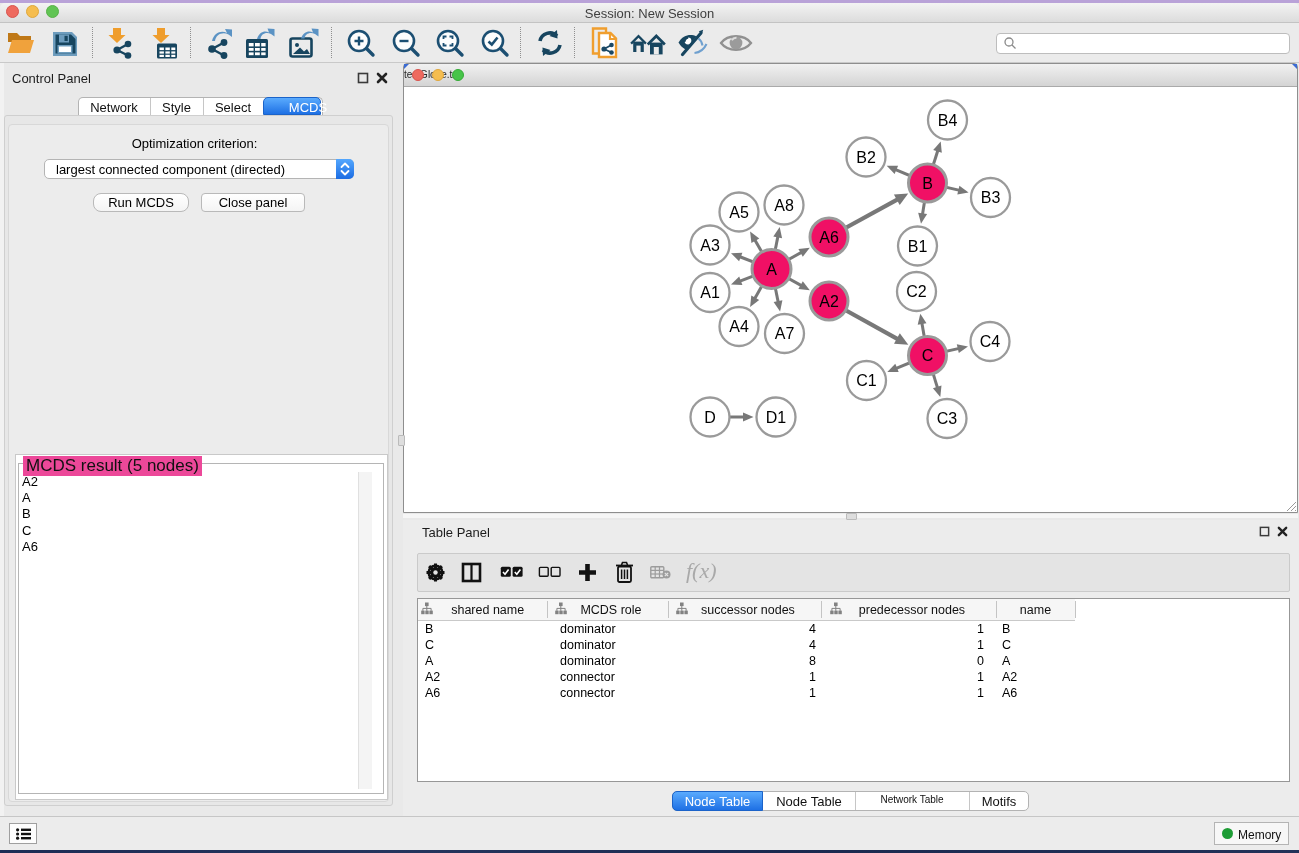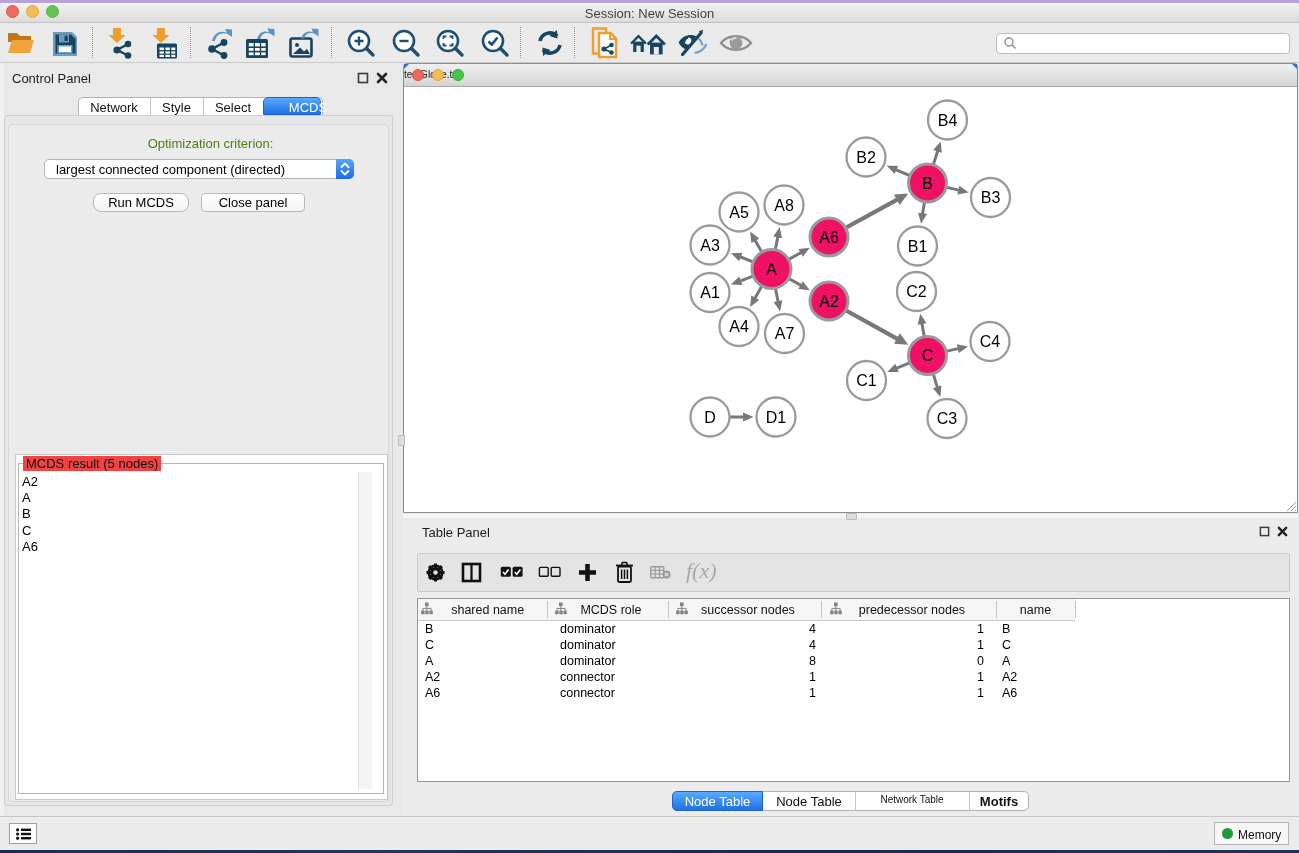--- a/index.html
+++ b/index.html
@@ -183,36 +183,36 @@
 <div class="abs" style="left:203px;top:98px;width:0;height:17px;border-left:1px solid #c6c6c6;"></div>
 <div class="abs" style="left:263px;top:97px;width:58px;height:18px;background:linear-gradient(#5aabfe,#1e70e4);border:1px solid #1b63c9;border-radius:5px 5px 0 0;box-sizing:border-box;"></div>
 <div class="abs" style="left:78px;top:100px;width:72px;height:14px;text-align:center;font-size:13px;color:#111;">Network</div>
 <div class="abs" style="left:150px;top:100px;width:53px;height:14px;text-align:center;font-size:13px;color:#111;">Style</div>
 <div class="abs" style="left:203px;top:100px;width:60px;height:14px;text-align:center;font-size:13px;color:#111;">Select</div>
 <div class="abs" style="left:279px;top:100px;width:58px;height:14px;text-align:center;font-size:13px;color:#fff;">MCDS</div>
 
 <div class="abs" style="left:4px;top:115px;width:389px;height:691px;background:#e7e7e7;border:1px solid #cfcfcf;border-radius:3px;box-sizing:border-box;"></div>
 <div class="abs" style="left:8px;top:124px;width:381px;height:678px;background:#ececec;border:1px solid #d8d8d8;border-radius:4px;box-sizing:border-box;"></div>
 
-<div class="abs" style="left:20px;top:136px;width:381px;height:14px;text-align:center;font-size:13px;color:#4d7c0f;">Optimization criterion:</div>
+<div class="abs" style="left:4px;top:136px;width:381px;height:14px;text-align:center;font-size:13px;color:#000000;">Optimization criterion:</div>
 
 <div class="abs" style="left:44px;top:159px;width:310px;height:20px;background:#fff;border:1px solid #b4b4b4;border-radius:5px;box-sizing:border-box;"></div>
 <div class="abs" style="left:336px;top:159px;width:18px;height:20px;background:linear-gradient(#54a7fe,#1b6ce3);border-radius:0 5px 5px 0;box-sizing:border-box;"></div>
 <svg class="abs" style="left:338px;top:161px;" width="14" height="16" viewBox="0 0 14 16">
   <path d="M3.5 6 L7 2.5 L10.5 6" fill="none" stroke="#fff" stroke-width="1.8" stroke-linecap="round" stroke-linejoin="round"></path>
   <path d="M3.5 10 L7 13.5 L10.5 10" fill="none" stroke="#fff" stroke-width="1.8" stroke-linecap="round" stroke-linejoin="round"></path>
 </svg>
 <div class="abs" style="left:56px;top:162px;font-size:13px;color:#000;">largest connected component (directed)</div>
 
 <div class="abs" style="left:93px;top:193px;width:96px;height:19px;background:linear-gradient(#ffffff,#f4f4f4);border:1px solid #b9b9b9;border-radius:8px;box-sizing:border-box;text-align:center;font-size:13px;color:#000;line-height:17px;">Run MCDS</div>
 <div class="abs" style="left:201px;top:193px;width:104px;height:19px;background:linear-gradient(#ffffff,#f4f4f4);border:1px solid #b9b9b9;border-radius:4px;box-sizing:border-box;text-align:center;font-size:13px;color:#000;line-height:17px;">Close panel</div>
 
 <div class="abs" style="left:15px;top:454px;width:371px;height:344px;background:#fff;border:1px solid #c9c9c9;"></div>
 <div class="abs" style="left:18px;top:463px;width:364px;height:329px;border:1px solid #b5b5b5;"></div>
-<div class="abs" style="left:23px;top:456px;padding:0 3px;background:#ef4444;font-size:13px;color:#111;">MCDS result (5 nodes)</div>
+<div class="abs" style="left:23px;top:456px;padding:0 3px;background:#ec4899;font-size:17px;color:#111;">MCDS result (5 nodes)</div>
 <div class="abs" style="left:358px;top:472px;width:13px;height:317px;background:#f4f4f4;border-left:1px solid #e0e0e0;"></div>
 <div class="abs" style="left:22px;top:474px;font-size:13px;color:#000;line-height:16.2px;">A2<br>A<br>B<br>C<br>A6</div>
 
 <div class="abs" style="left:0;top:816px;width:1299px;height:33px;background:#ececec;border-top:1px solid #c6c6c6;"></div>
 <div class="abs" style="left:9px;top:823px;width:28px;height:21px;background:#fdfdfd;border:1px solid #9f9f9f;box-sizing:border-box;"></div>
 <svg class="abs" style="left:16px;top:828px;" width="15" height="12" viewBox="0 0 15 12">
   <circle cx="1.6" cy="1.8" r="1.6" fill="#111"></circle>
     <rect x="5" y="0.6" width="10" height="2.4" fill="#111"></rect>
   <circle cx="1.6" cy="6" r="1.6" fill="#111"></circle>
     <rect x="5" y="4.8" width="10" height="2.4" fill="#111"></rect>
@@ -452,13 +452,13 @@
 <div class="abs" style="left:860px;top:621px;width:124px;font-size:12.5px;color:#000;line-height:16px;text-align:right;">1<br>1<br>0<br>1<br>1</div>
 <div class="abs" style="left:1002px;top:621px;width:70px;font-size:12.5px;color:#000;line-height:16px;">B<br>C<br>A<br>A2<br>A6</div>
 
 <div class="abs" style="left:672px;top:791px;width:357px;height:20px;background:#fff;border:1px solid #b3b3b3;border-radius:5px;box-sizing:border-box;"></div>
 <div class="abs" style="left:672px;top:791px;width:91px;height:20px;background:linear-gradient(#5aabfe,#1e70e4);border:1px solid #1b63c9;border-radius:5px 0 0 5px;box-sizing:border-box;"></div>
 <div class="abs" style="left:855px;top:792px;width:0;height:18px;border-left:1px solid #c6c6c6;"></div>
 <div class="abs" style="left:969px;top:792px;width:0;height:18px;border-left:1px solid #c6c6c6;"></div>
 <div class="abs" style="left:672px;top:794px;width:91px;height:14px;text-align:center;font-size:13px;color:#fff;">Node Table</div>
 <div class="abs" style="left:763px;top:794px;width:92px;height:14px;text-align:center;font-size:13px;color:#111;">Node Table</div>
 <div class="abs" style="left:855px;top:794px;width:114px;height:14px;text-align:center;font-size:10px;color:#111;">Network Table</div>
-<div class="abs" style="left:969px;top:794px;width:60px;height:14px;text-align:center;font-size:13px;color:#111;font-weight:bold;">Motifs</div>
+<div class="abs" style="left:969px;top:794px;width:60px;height:14px;text-align:center;font-size:13px;color:#111;">Motifs</div>
 
 </body></html>

